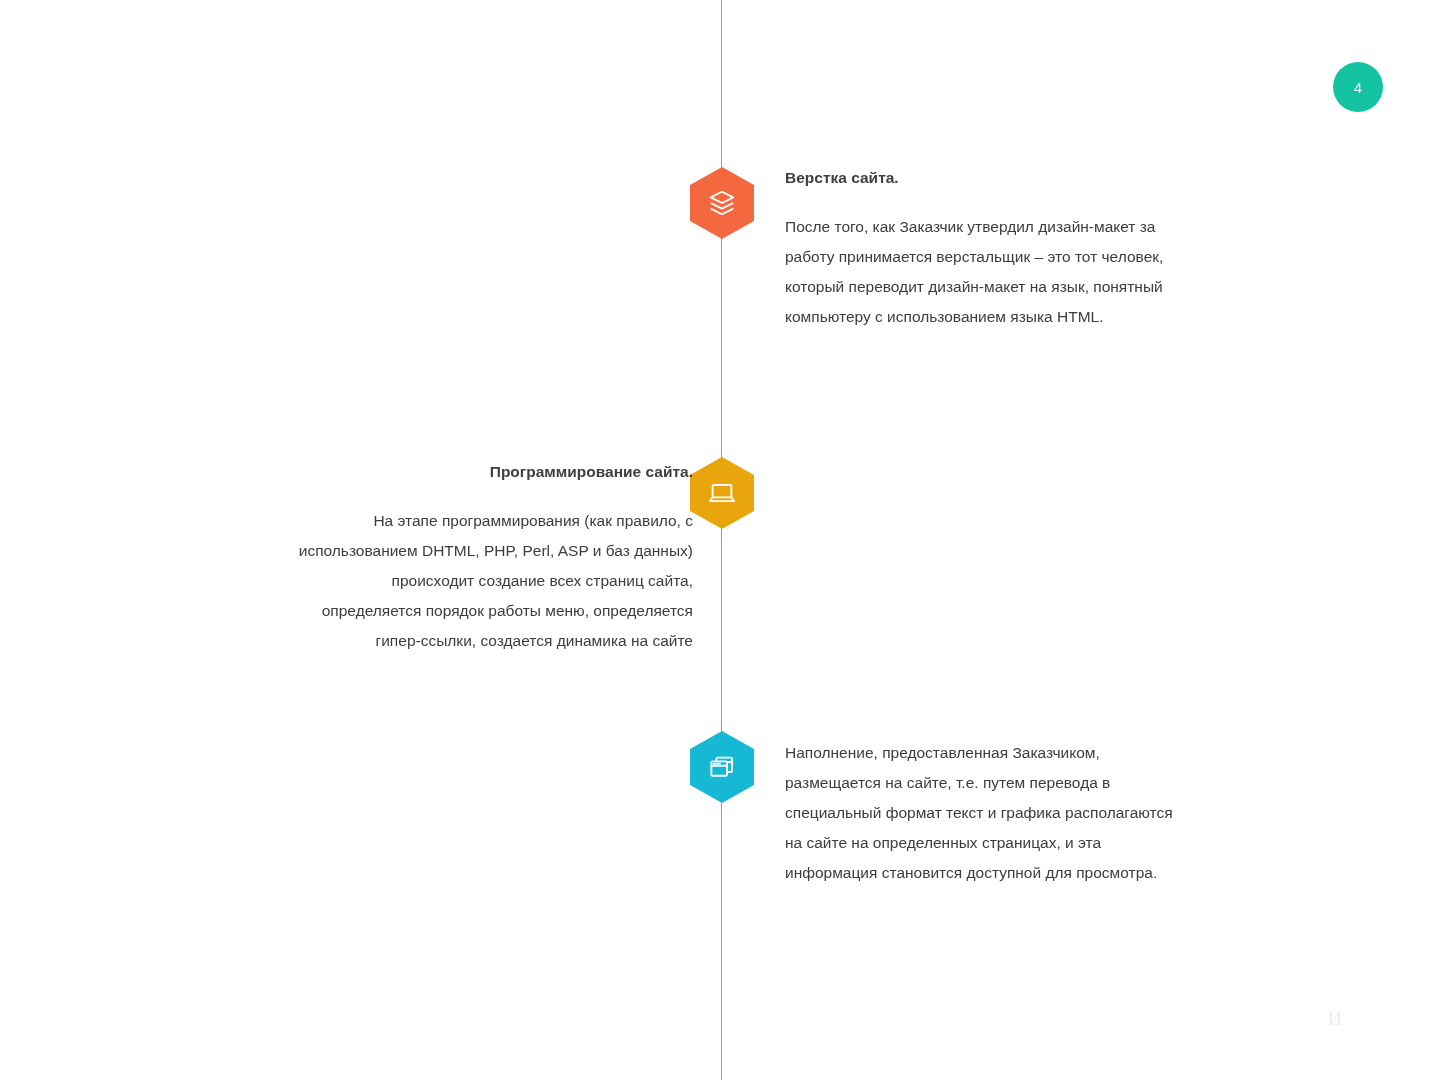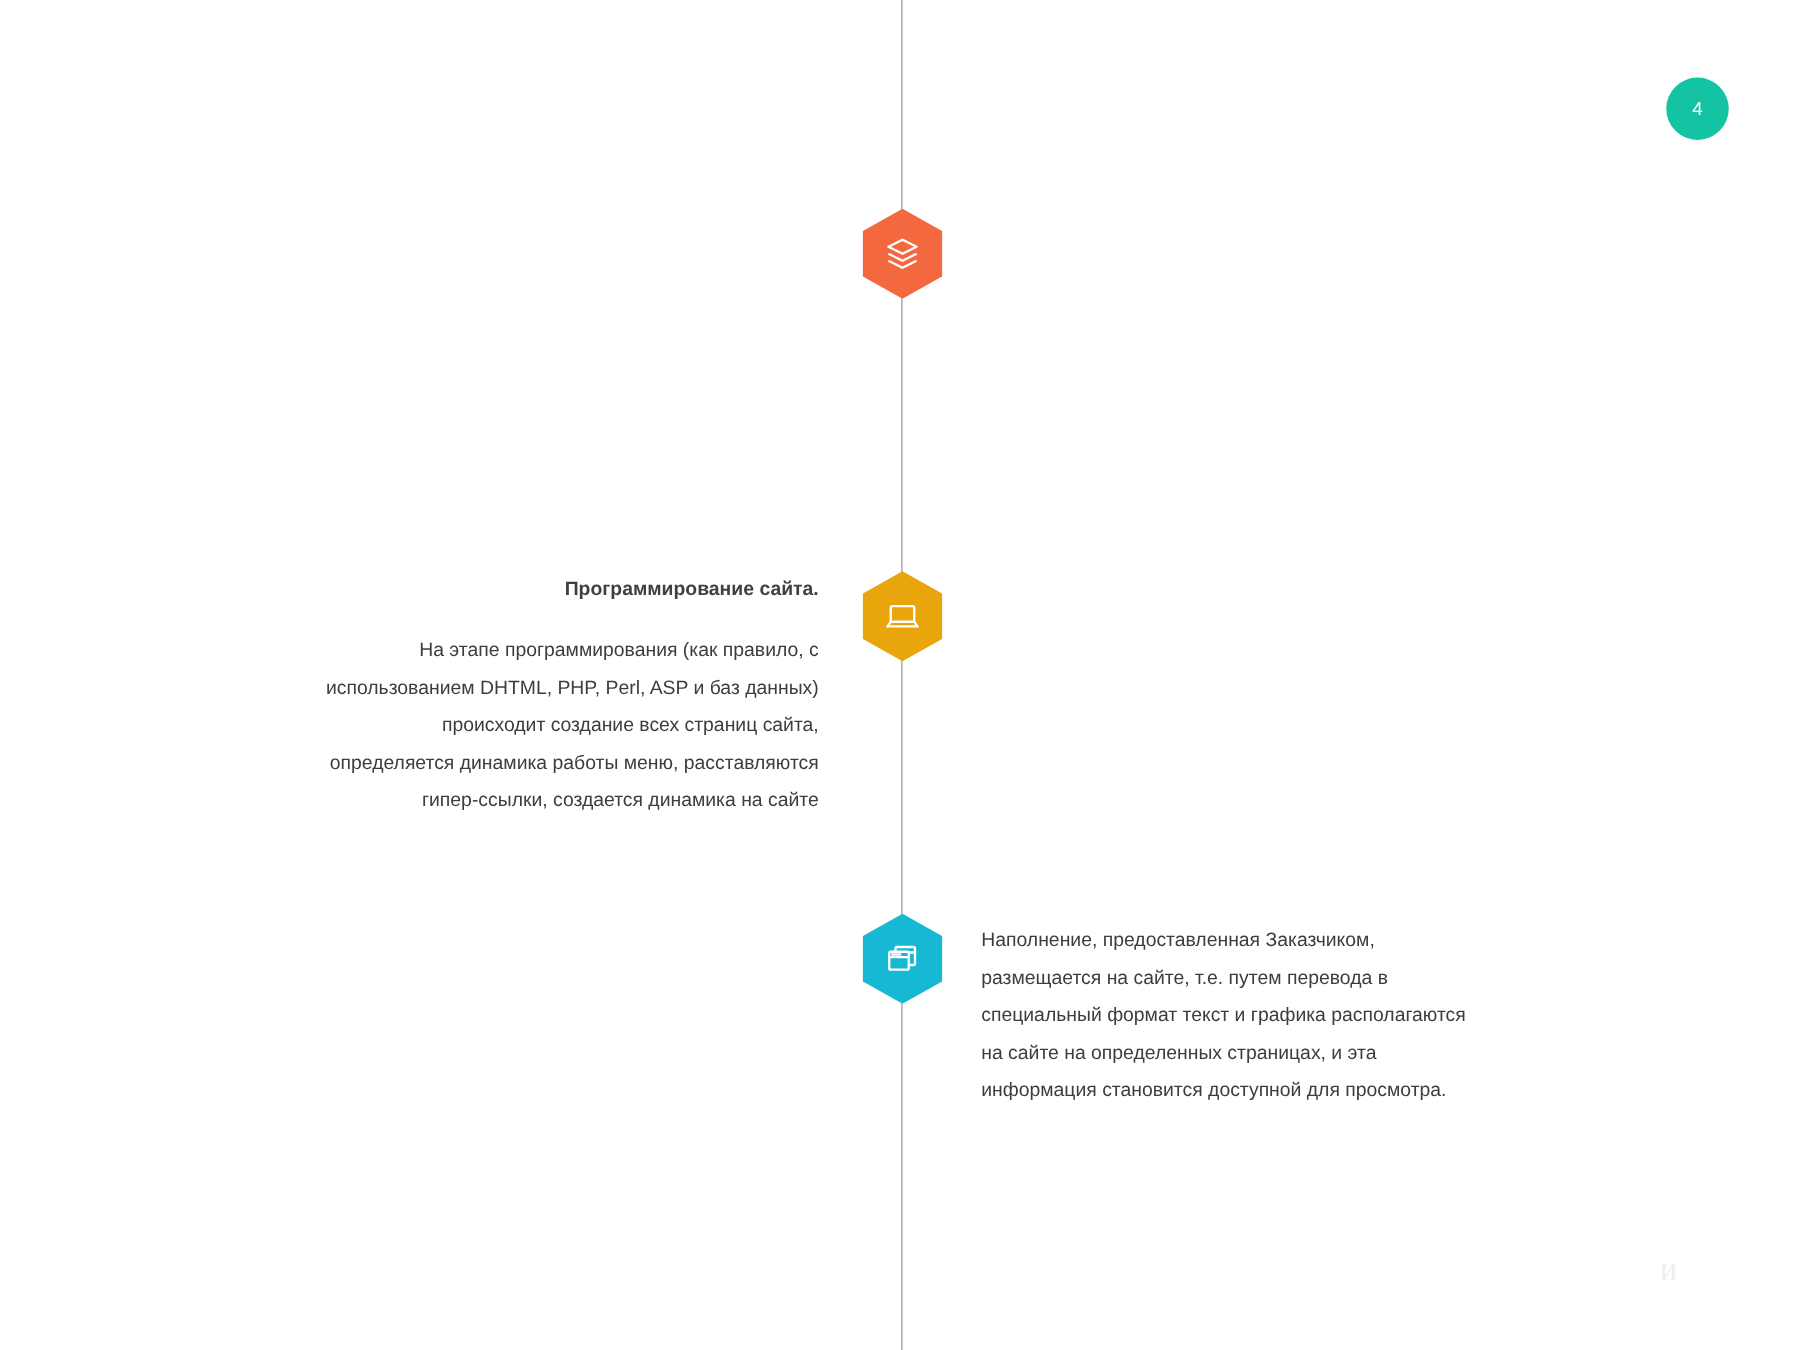--- a/index.html
+++ b/index.html
@@ -112,34 +112,38 @@
 
   <div class="hex" style="top:167px; background:#f4683f;">
     <span>
       <svg width="30" height="30" viewBox="0 0 24 24" fill="none" stroke="#ffffff" stroke-width="1.5" stroke-linejoin="round">
         <polygon points="12,3 21,7.5 12,12 3,7.5"></polygon>
         <polyline points="3,12 12,16.5 21,12"></polyline>
         <polyline points="3,16.5 12,21 21,16.5"></polyline>
       </svg>
     </span>
   </div>
+  <div class="block block-right" style="top:168px;">
+    <h3>Верстка сайта.</h3>
+    <p>После того, как Заказчик утвердил дизайн-макет за работу принимается верстальщик – это тот человек, который переводит дизайн-макет на язык, понятный компьютеру с использованием языка HTML.</p>
+  </div>
 
   <div class="hex" style="top:457px; background:#e8a50c;">
     <span>
       <svg width="30" height="30" viewBox="0 0 24 24" fill="none" stroke="#ffffff" stroke-width="1.5" stroke-linejoin="round" stroke-linecap="round">
         <rect x="4.5" y="5.5" width="15" height="10" rx="1"></rect>
         <path d="M2.5 18.5 h19"></path>
         <path d="M4.5 15.5 L2.5 18.5"></path>
         <path d="M19.5 15.5 L21.5 18.5"></path>
       </svg>
     </span>
   </div>
-  <div class="block block-left" style="top:462px;">
+  <div class="block block-left" style="top:462px;margin-left:38px;">
     <h3>Программирование сайта.</h3>
-    <p>На этапе программирования (как правило, с использованием DHTML, PHP, Perl, ASP и баз данных) происходит создание всех страниц сайта, определяется динамика работы меню, расставляются гипер-ссылки, создается динамика на сайте</p>
+    <p>На этапе программирования (как правило, с использованием DHTML, PHP, Perl, ASP и баз данных) происходит создание всех страниц сайта, определяется порядок работы меню, определяется гипер-ссылки, создается динамика на сайте</p>
   </div>
 
   <div class="hex" style="top:731px; background:#17b8d4;">
     <span>
       <svg width="30" height="30" viewBox="0 0 24 24" fill="none" stroke="#ffffff" stroke-width="1.5" stroke-linejoin="round" stroke-linecap="round">
         <rect x="7.5" y="4.5" width="12.5" height="11.5" rx="1"></rect>
         <path d="M7.5 8 h12.5"></path>
         <rect x="3.5" y="7.5" width="12.5" height="11.5" rx="1" fill="#17b8d4"></rect>
         <path d="M3.5 11 h12.5"></path>
         <path d="M5.5 9.3 h1"></path>

